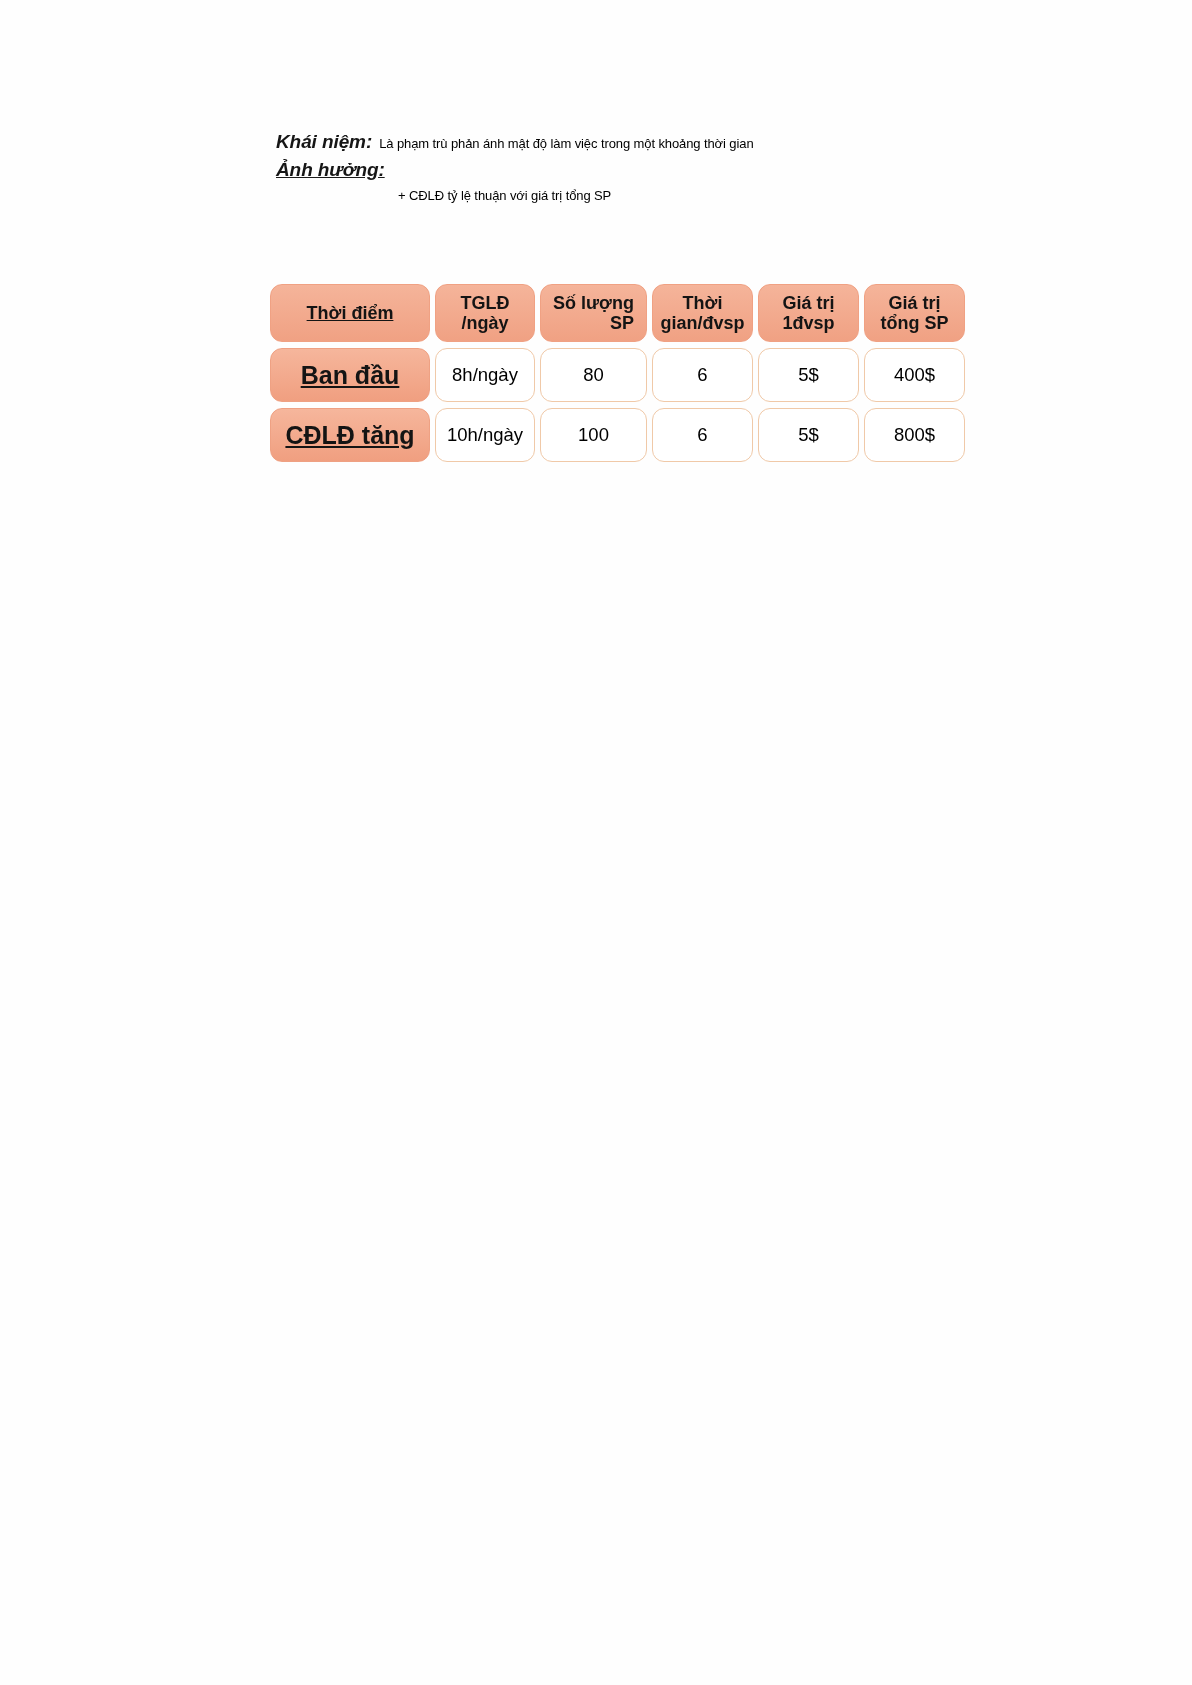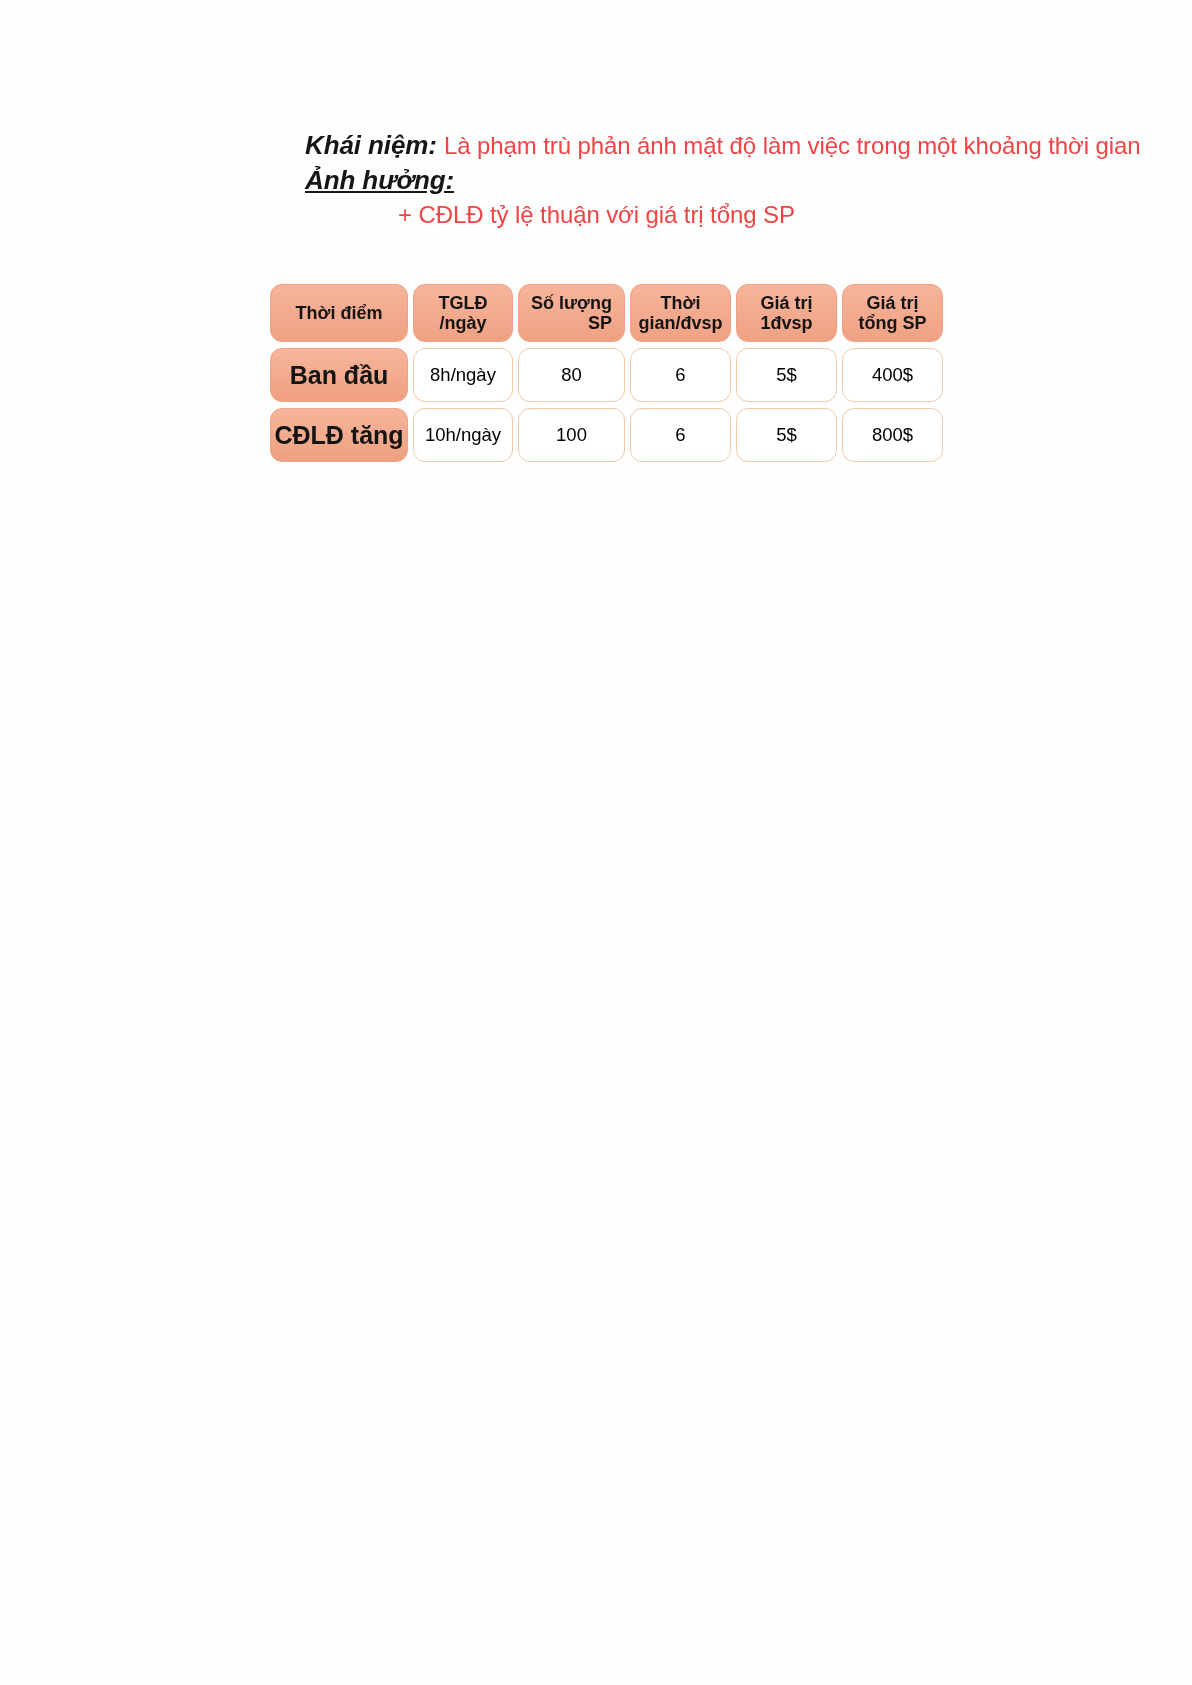--- a/index.html
+++ b/index.html
@@ -38,29 +38,28 @@
     line-height: 1.0;
   }
 
   .note-line + .note-line {
     margin-top: 9px;
   }
 
   .note-label {
     font-weight: bold;
     font-style: italic;
-    font-size: 26px;
+    font-size: 19px;
     letter-spacing: -0.1px;
     color: #161616;
-    margin-left: 29px;
   }
 
   .note-text {
-    font-size: 24px;
-    color: #ef4444;
+    font-size: 13px;
+    color: #000000;
     letter-spacing: -0.1px;
   }
 
   .note-label + .note-text {
     margin-left: 7px;
   }
 
   .line-example {
     margin-top: 10px;
     padding-left: 147px;
@@ -125,21 +124,21 @@
   }
 
   .cell.data {
     background: #ffffff;
     border: 1.4px solid #f0c9a8;
     font-size: 18.5px;
     color: #000000;
     height: 54px;
   }
 
-  .w-c0 { width: 138px; }
+  .w-c0 { width: 160px; text-decoration: underline; }
   .w-c1 { width: 100px; }
   .w-c2 { width: 107px; text-align: right; }
   .w-c3 { width: 101px; }
   .w-c4 { width: 101px; }
   .w-c5 { width: 101px; }
 
   .two-line { white-space: pre-line; }
 </style>
 </head>
 <body>

